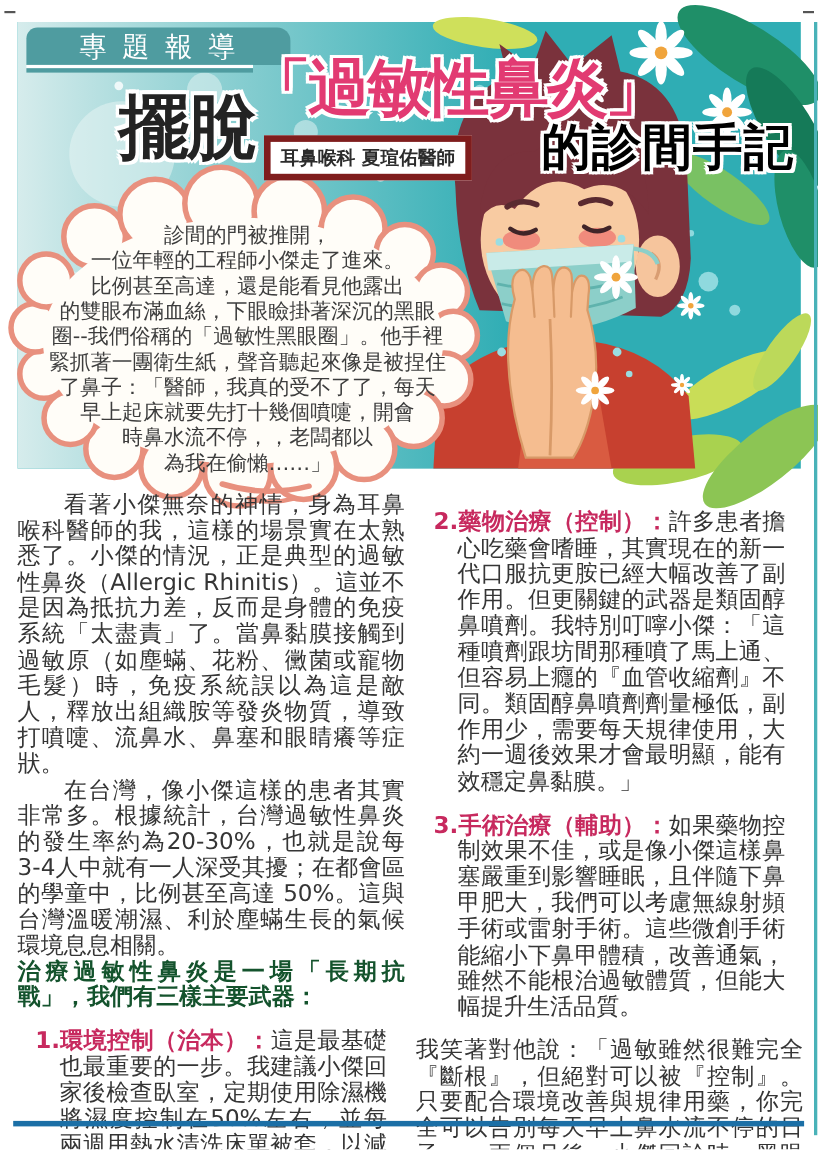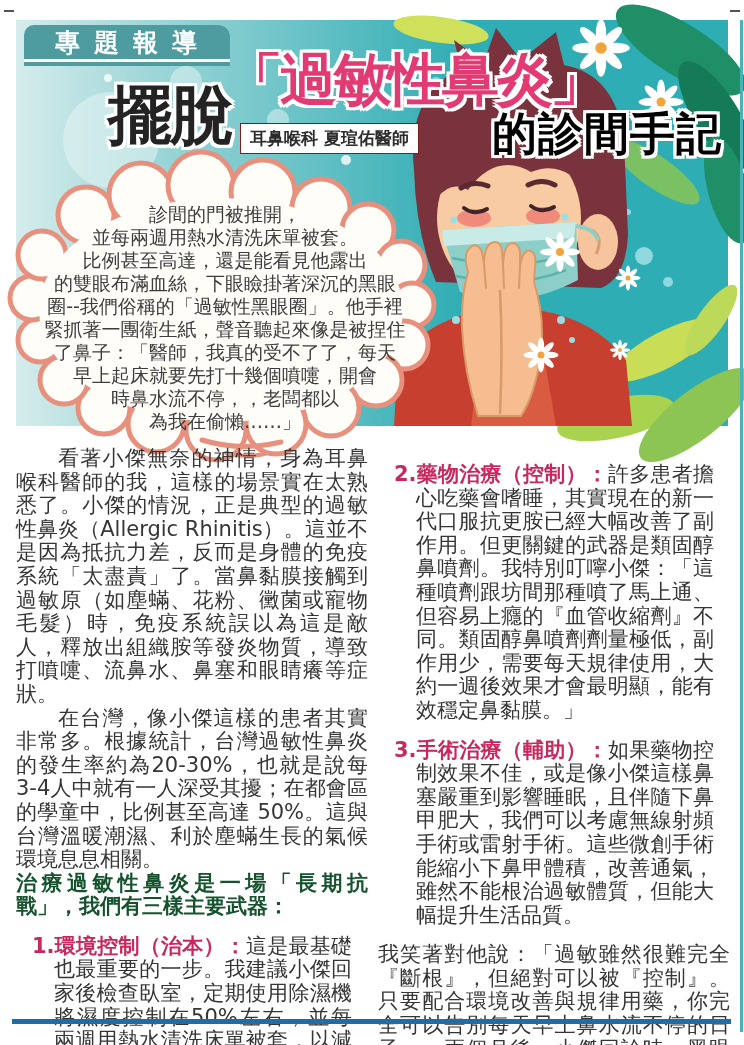--- a/index.html
+++ b/index.html
@@ -3,37 +3,37 @@
 <meta charset="utf-8">
 <style>
   html,body{margin:0;padding:0;background:#ffffff;}
   .page{
     position:relative;width:744px;height:1045px;background:#ffffff;overflow:hidden;
     font-family:"DejaVu Sans",sans-serif;
   }
   
   .banner-svg{position:absolute;left:16px;top:20px;width:712px;height:440px;overflow:visible;}
   .badge{
-    position:absolute;left:24px;top:25px;width:206px;height:34px;
+    position:absolute;left:24px;top:25px;width:240px;height:34px;
     background:#4f9ca0;border-radius:10px 12px 0 0;
-    color:#ffffff;font-size:25px;font-weight:bold;letter-spacing:14px;
+    color:#ffffff;font-size:25px;font-weight:normal;letter-spacing:14px;
     display:flex;align-items:center;justify-content:center;padding-left:12px;box-sizing:border-box;
     z-index:6;
   }
   .badge-line-white{position:absolute;left:24px;top:59px;width:206px;height:3px;background:#ffffff;z-index:6;}
   .badge-line-teal{position:absolute;left:24px;top:62px;width:206px;height:4px;background:#4f9ca0;z-index:6;}
   .outline-w{
     text-shadow:-3px -3px 0 #fff,3px -3px 0 #fff,-3px 3px 0 #fff,3px 3px 0 #fff,
                 -3px 0 0 #fff,3px 0 0 #fff,0 -3px 0 #fff,0 3px 0 #fff;
   }
   .title-prefix{position:absolute;left:108px;top:72px;font-size:64px;font-weight:900;color:#232323;letter-spacing:-2px;z-index:7;}
   .title-highlight{position:absolute;left:226px;top:42px;font-size:57px;font-weight:900;color:#e23a72;letter-spacing:-3px;z-index:7;white-space:nowrap;}
   .title-suffix{position:absolute;left:492px;top:104px;font-size:45px;font-weight:900;color:#000000;letter-spacing:1px;z-index:7;white-space:nowrap;}
   .byline{
-    position:absolute;left:240px;top:123px;background:#ffffff;border:1px solid #7f1d1d;
+    position:absolute;left:240px;top:123px;background:#ffffff;border:6px solid #7f1d1d;
     padding:3px 9px;font-size:17px;font-weight:bold;color:#2c2c2c;z-index:8;white-space:nowrap;
   }
   .bubble-text{
     position:absolute;left:38px;top:203px;width:374px;z-index:9;
     text-align:center;font-size:19px;line-height:23px;color:#3d3d3d;font-weight:500;
   }
   .bubble-text div{white-space:nowrap;}
   
   .col{position:absolute;top:447px;width:352px;font-size:21px;line-height:23.6px;color:#353535;text-align:justify;}
   .col-left{left:16px;}
@@ -182,21 +182,21 @@
   <div class="badge">專題報導</div>
   <div class="badge-line-white"></div>
   <div class="badge-line-teal"></div>
   <div class="title-prefix outline-w">擺脫</div>
   <div class="title-highlight outline-w">「過敏性鼻炎」</div>
   <div class="title-suffix outline-w">的診間手記</div>
   <div class="byline">耳鼻喉科 夏瑄佑醫師</div>
 
   <div class="bubble-text">
     <div>診間的門被推開，</div>
-    <div>並每兩週用熱水清洗床單被套。</div>
+    <div>一位年輕的工程師小傑走了進來。</div>
     <div>比例甚至高達，還是能看見他露出</div>
     <div>的雙眼布滿血絲，下眼瞼掛著深沉的黑眼</div>
     <div>圈--我們俗稱的「過敏性黑眼圈」。他手裡</div>
     <div>緊抓著一團衛生紙，聲音聽起來像是被捏住</div>
     <div>了鼻子：「醫師，我真的受不了了，每天</div>
     <div>早上起床就要先打十幾個噴嚏，開會</div>
     <div>時鼻水流不停，，老闆都以</div>
     <div>為我在偷懶……」</div>
   </div>
 

